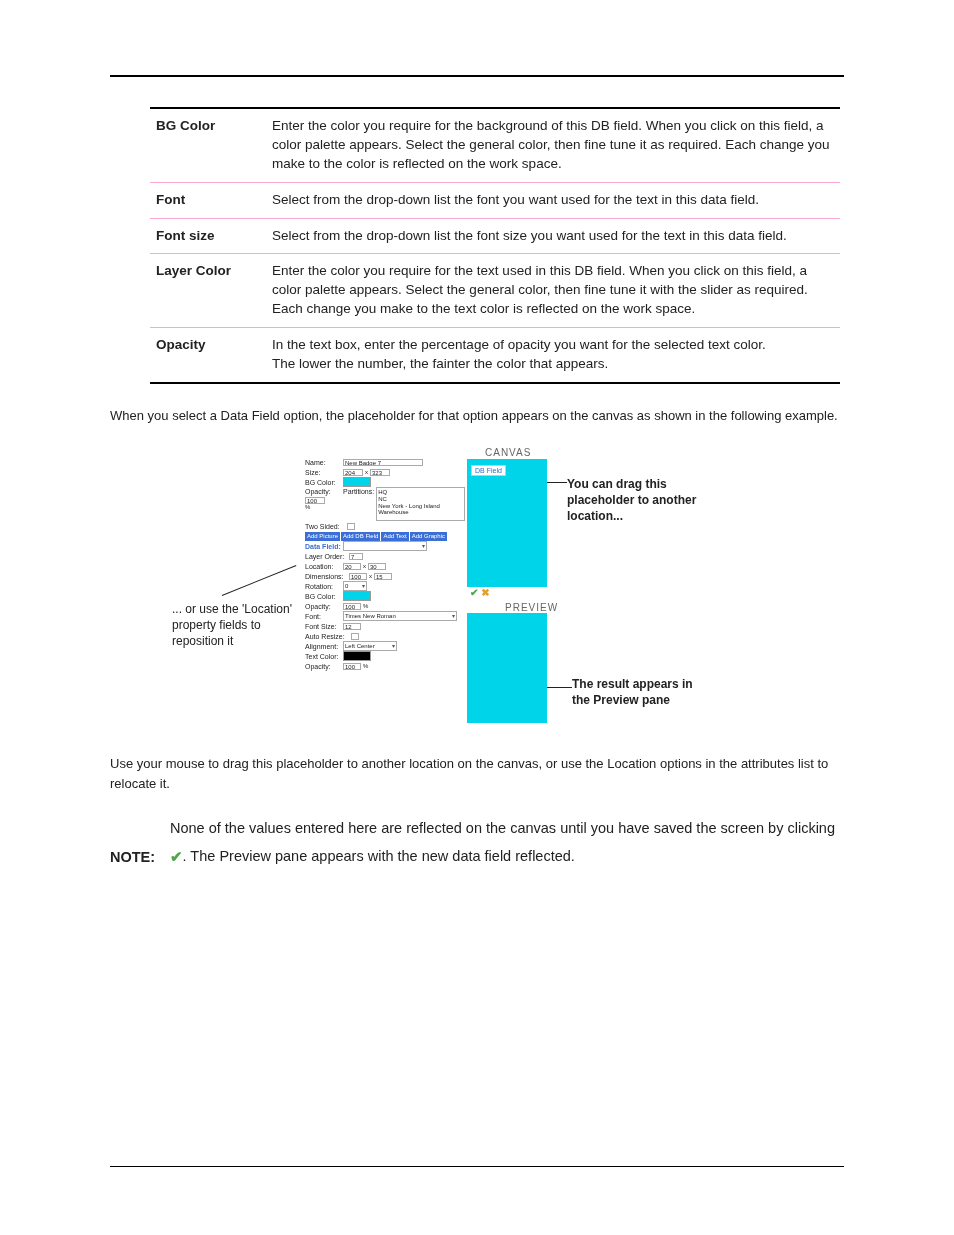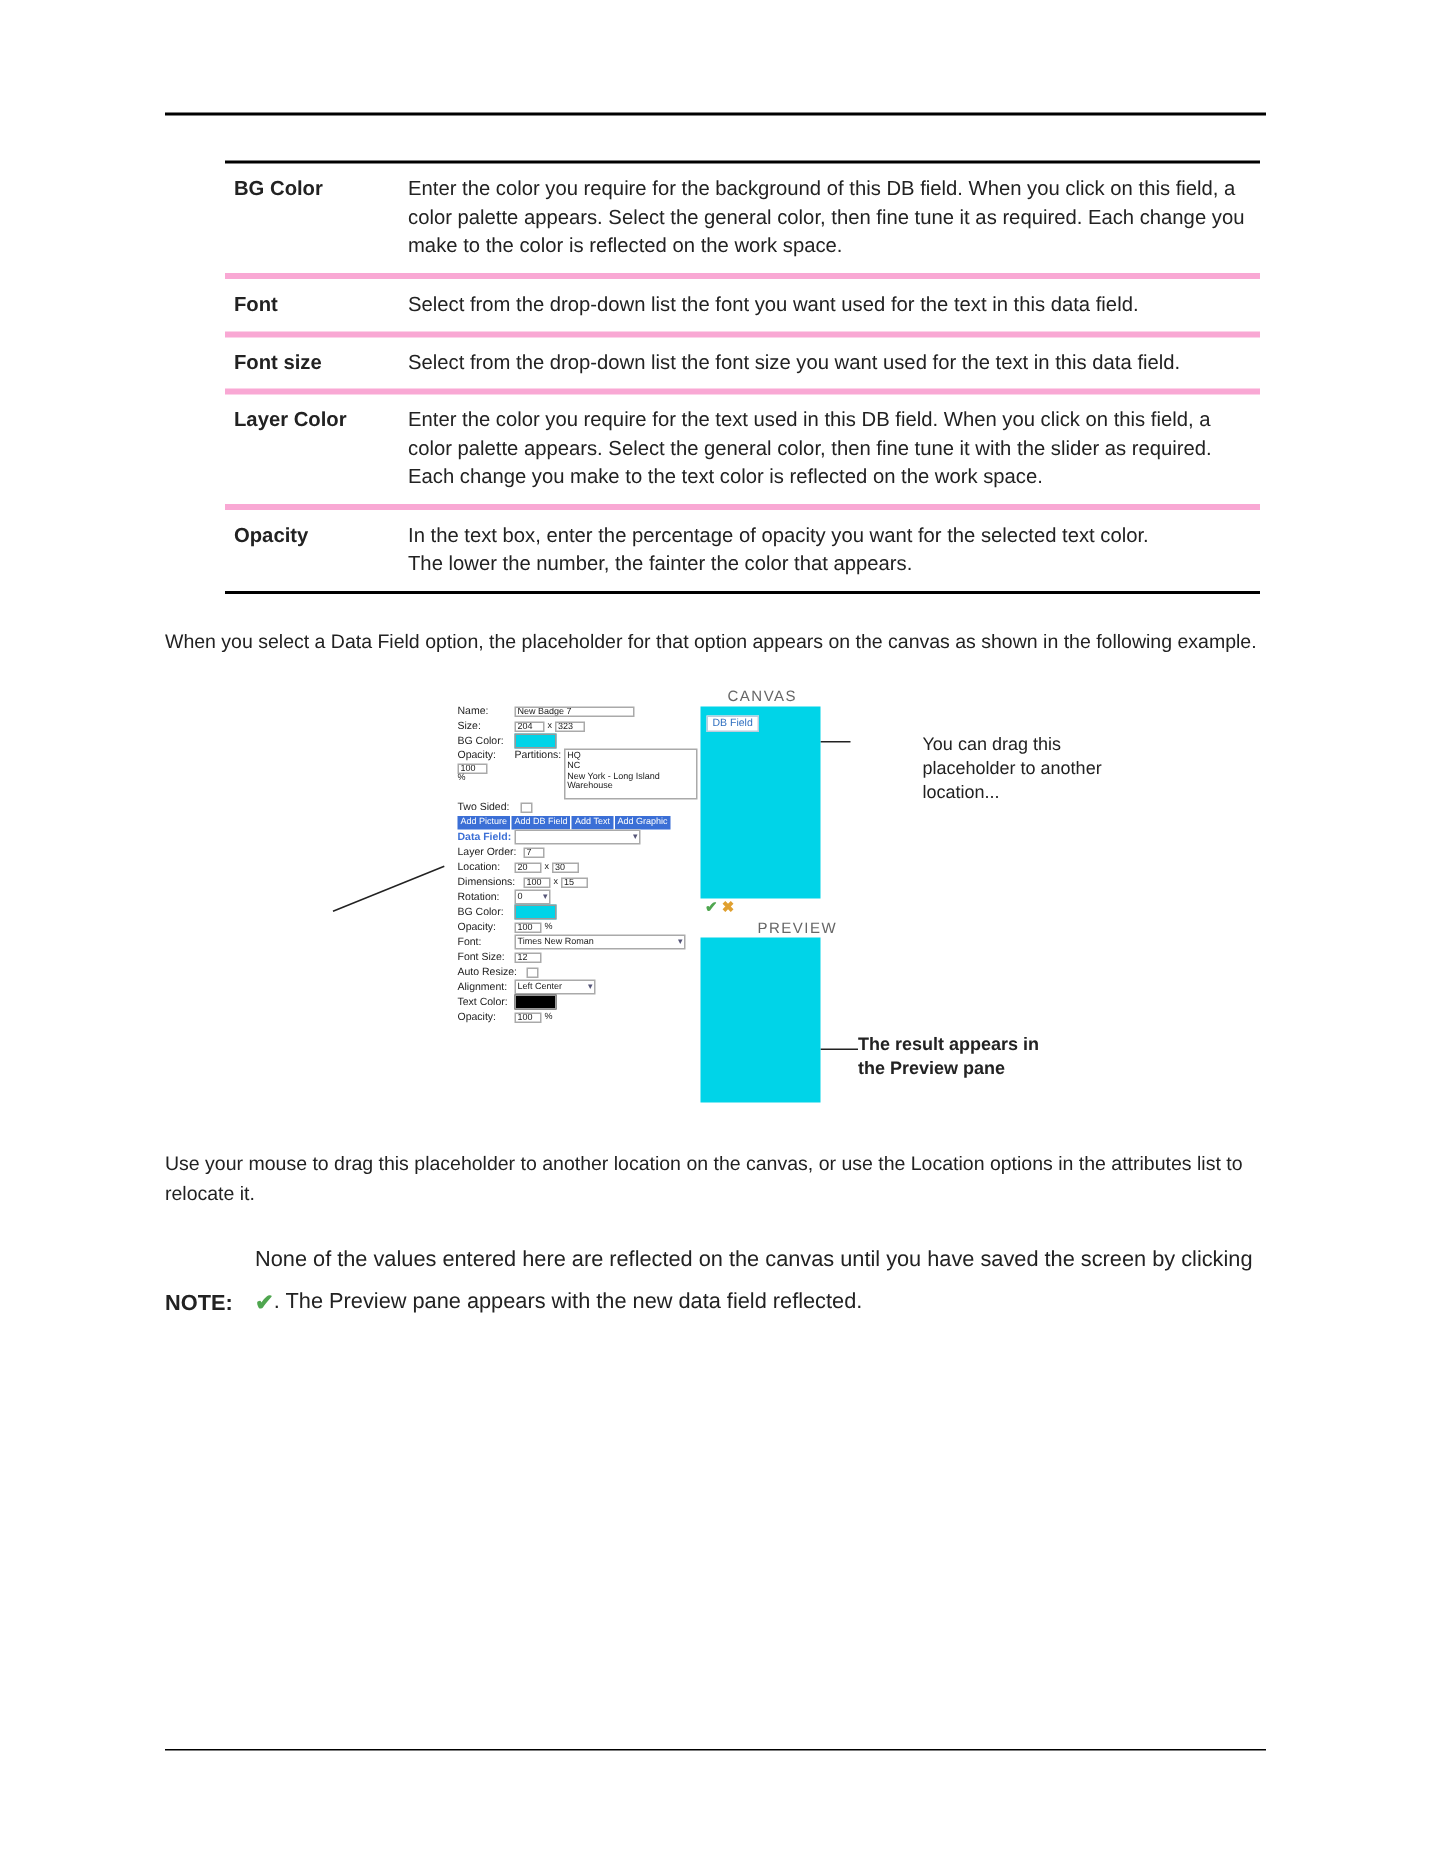--- a/index.html
+++ b/index.html
@@ -23,21 +23,21 @@
     margin-bottom: 30px;
   }
   table.props {
     width: 690px;
     margin-left: 40px;
     border-collapse: collapse;
     font-size: 13.5px;
   }
   table.props td {
     border-top: 1px solid #777;
-    border-bottom: 4px solid #f9a8d4;
+    border-bottom: 1px solid #f9a8d4;
     padding: 8px 10px 8px 6px;
     vertical-align: top;
     line-height: 1.4;
   }
   table.props tr:first-child td { border-top: 2px solid #000; }
   table.props tr:last-child td { border-bottom: 2px solid #000; }
   table.props td.label {
     width: 100px;
     font-weight: bold;
   }
@@ -72,23 +72,22 @@
     width: 120px;
     font-size: 12px;
     line-height: 1.3;
   }
   .callout-tr {
     position: absolute;
     left: 440px;
     top: 30px;
     width: 130px;
     font-size: 12px;
-    font-weight: normal;
+    font-weight: bold;
     line-height: 1.3;
-    margin-left: 48px;
   }
   .callout-br {
     position: absolute;
     left: 445px;
     top: 230px;
     width: 140px;
     font-size: 12px;
     font-weight: bold;
     line-height: 1.3;
   }
@@ -196,20 +195,21 @@
           <td class="label">Opacity</td>
           <td style="white-space:pre-line">In the text box, enter the percentage of opacity you want for the selected text color.
 The lower the number, the fainter the color that appears.</td>
         </tr>
   </tbody>
     </table>
 
   <p class="para">When you select a Data Field option, the placeholder for that option appears on the canvas as shown in the following example.</p>
 
   <div class="diagram">
+    <div class="callout-left">... or use the 'Location' property fields to reposition it</div>
     <div class="callout-tr">You can drag this placeholder to another location...</div>
     <div class="callout-br">The result appears in the Preview pane</div>
 
     <div class="line" style="left:95px; top:148px; width:80px; height:1px; transform:rotate(-22deg); transform-origin:left center;"></div>
     <div class="line" style="left:420px; top:35px; width:20px; height:1px;"></div>
     <div class="line" style="left:420px; top:240px; width:25px; height:1px;"></div>
 
     <div class="canvas-label">CANVAS</div>
     <div class="canvas-box"></div>
     <div class="dbfield">DB Field</div>

